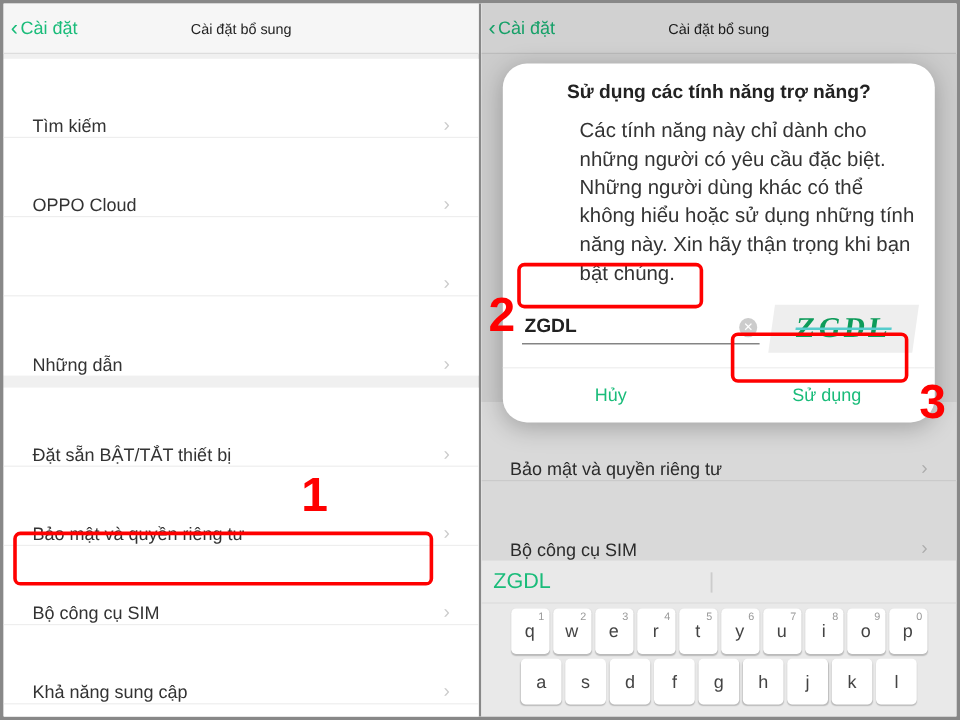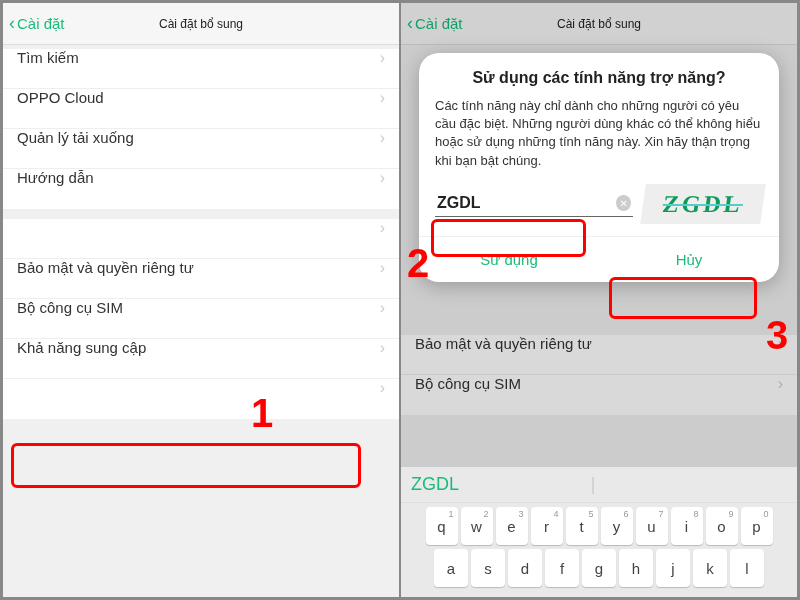--- a/index.html
+++ b/index.html
@@ -9,34 +9,34 @@
   .pane.left { border-right: 2px solid #888; }
 
   .header { height: 42px; background: #f6f6f6; display: flex; align-items: center; position: relative; border-bottom: 1px solid #ddd; }
   .back { position: absolute; left: 6px; display: flex; align-items: center; color: #1abc7a; font-size: 15px; cursor: pointer; }
   .back .chev { font-size: 18px; margin-right: 2px; }
   .title { flex: 1; text-align: center; font-size: 12px; color: #222; }
 
   .list { }
   .group { margin-top: 10px; background: #fff; }
   .group:first-child { margin-top: 4px; }
-  .item { height: 40px; display: flex; align-items: flex-start; padding: 0 14px; font-size: 15px; color: #333; border-bottom: 1px solid #eee; position: relative; }
+  .item { height: 66px; display: flex; align-items: flex-end; padding: 0 24px; font-size: 15px; color: #333; border-bottom: 1px solid #eee; position: relative; }
   .item:last-child { border-bottom: none; }
   .item .chevron { margin-left: auto; color: #ccc; font-size: 16px; }
   .toggle { margin-left: auto; width: 40px; height: 22px; background: #ddd; border-radius: 11px; position: relative; }
   .toggle::after { content:''; width: 18px; height: 18px; background:#fff; border-radius:50%; position:absolute; top:2px; left:2px; box-shadow:0 1px 2px rgba(0,0,0,.2);}
 
   .annot { position: absolute; font-size: 40px; font-weight: bold; color: #ff0000; font-family: Arial; z-index: 50; pointer-events: none; }
   .redbox { position: absolute; border: 3px solid #ff0000; border-radius: 6px; pointer-events: none; z-index: 40; }
 
   
   .overlay { position: absolute; top: 0; left:0; right:0; bottom:0; background: rgba(0,0,0,0.15); }
   .dialog { position: absolute; top: 50px; left: 18px; right: 18px; background: #fff; border-radius: 20px; box-shadow: 0 4px 20px rgba(0,0,0,.25); padding: 16px 16px 0 16px; z-index: 30; }
   .dialog-title { text-align: center; font-weight: 600; font-size: 16px; color: #222; margin-bottom: 10px; }
-  .dialog-msg { font-size: 13px; color: #333; line-height: 1.4; margin-bottom: 14px; }
+  .dialog-msg { font-size: 17px; color: #333; line-height: 1.4; margin-bottom: 14px; margin-left: 48px; }
   .captcha-row { display: flex; align-items: center; gap: 10px; margin-bottom: 12px; }
   .captcha-input { flex: 1; display: flex; align-items: center; border-bottom: 1px solid #666; padding: 4px 2px; position: relative; }
   .captcha-input input { border: none; outline: none; width: 100%; font-size: 16px; font-weight: 600; color: #222; background: transparent; }
   .clear-btn { width: 16px; height: 16px; border-radius: 50%; background: #ccc; color: #fff; font-size: 10px; display:flex; align-items:center; justify-content:center; cursor:pointer; }
   .captcha-img { width: 120px; height: 40px; background: #eee; display:flex; align-items:center; justify-content:center; font-family: cursive; font-size: 24px; font-weight:bold; color:#0d9b5a; letter-spacing:3px; transform: skewX(-8deg); text-decoration: line-through; text-decoration-color:#5cc; }
   .dialog-btns { display: flex; border-top: 1px solid #eee; margin: 0 -16px; }
   .dialog-btn { flex: 1; text-align: center; padding: 14px 0; font-size: 15px; color: #1abc7a; cursor: pointer; }
   .dialog-btn.primary { font-weight: 500; }
 
   
@@ -66,30 +66,30 @@
         <div class="group">
           <div class="item">
             <span>Tìm kiếm</span>
             <span class="chevron">›</span>
           </div>
           <div class="item">
             <span>OPPO Cloud</span>
             <span class="chevron">›</span>
           </div>
           <div class="item">
-            <span>Quản lý tải xuống</span>
             <span class="chevron">›</span>
           </div>
           <div class="item">
-            <span>Hướng dẫn</span>
+            <span>Những dẫn</span>
             <span class="chevron">›</span>
           </div>
         </div>
         <div class="group">
           <div class="item">
+            <span>Đặt sẵn BẬT/TẮT thiết bị</span>
             <span class="chevron">›</span>
           </div>
           <div class="item">
             <span>Bảo mật và quyền riêng tư</span>
             <span class="chevron">›</span>
           </div>
           <div class="item">
             <span>Bộ công cụ SIM</span>
             <span class="chevron">›</span>
           </div>
@@ -135,22 +135,22 @@
       <div class="dialog-title">Sử dụng các tính năng trợ năng?</div>
       <div class="dialog-msg">Các tính năng này chỉ dành cho những người có yêu cầu đặc biệt. Những người dùng khác có thể không hiểu hoặc sử dụng những tính năng này. Xin hãy thận trọng khi bạn bật chúng.</div>
       <div class="captcha-row">
         <div class="captcha-input">
           <input type="text" value="ZGDL" style="">
           <span class="clear-btn">✕</span>
         </div>
         <div class="captcha-img">ZGDL</div>
       </div>
       <div class="dialog-btns">
+        <div class="dialog-btn">Hủy</div>
         <div class="dialog-btn primary">Sử dụng</div>
-        <div class="dialog-btn">Hủy</div>
       </div>
     </div>
 
     <div class="redbox" style="top:216px; left:30px; width:155px; height:38px; z-index:60;"></div>
     <div class="redbox" style="top:274px; left:208px; width:148px; height:42px; z-index:60;"></div>
     <div class="annot" style="top:238px; left:6px; z-index:61;">2</div>
     <div class="annot" style="top:310px; left:365px; z-index:61;">3</div>
 
     <div class="kb">
       <div class="kb-suggest">

